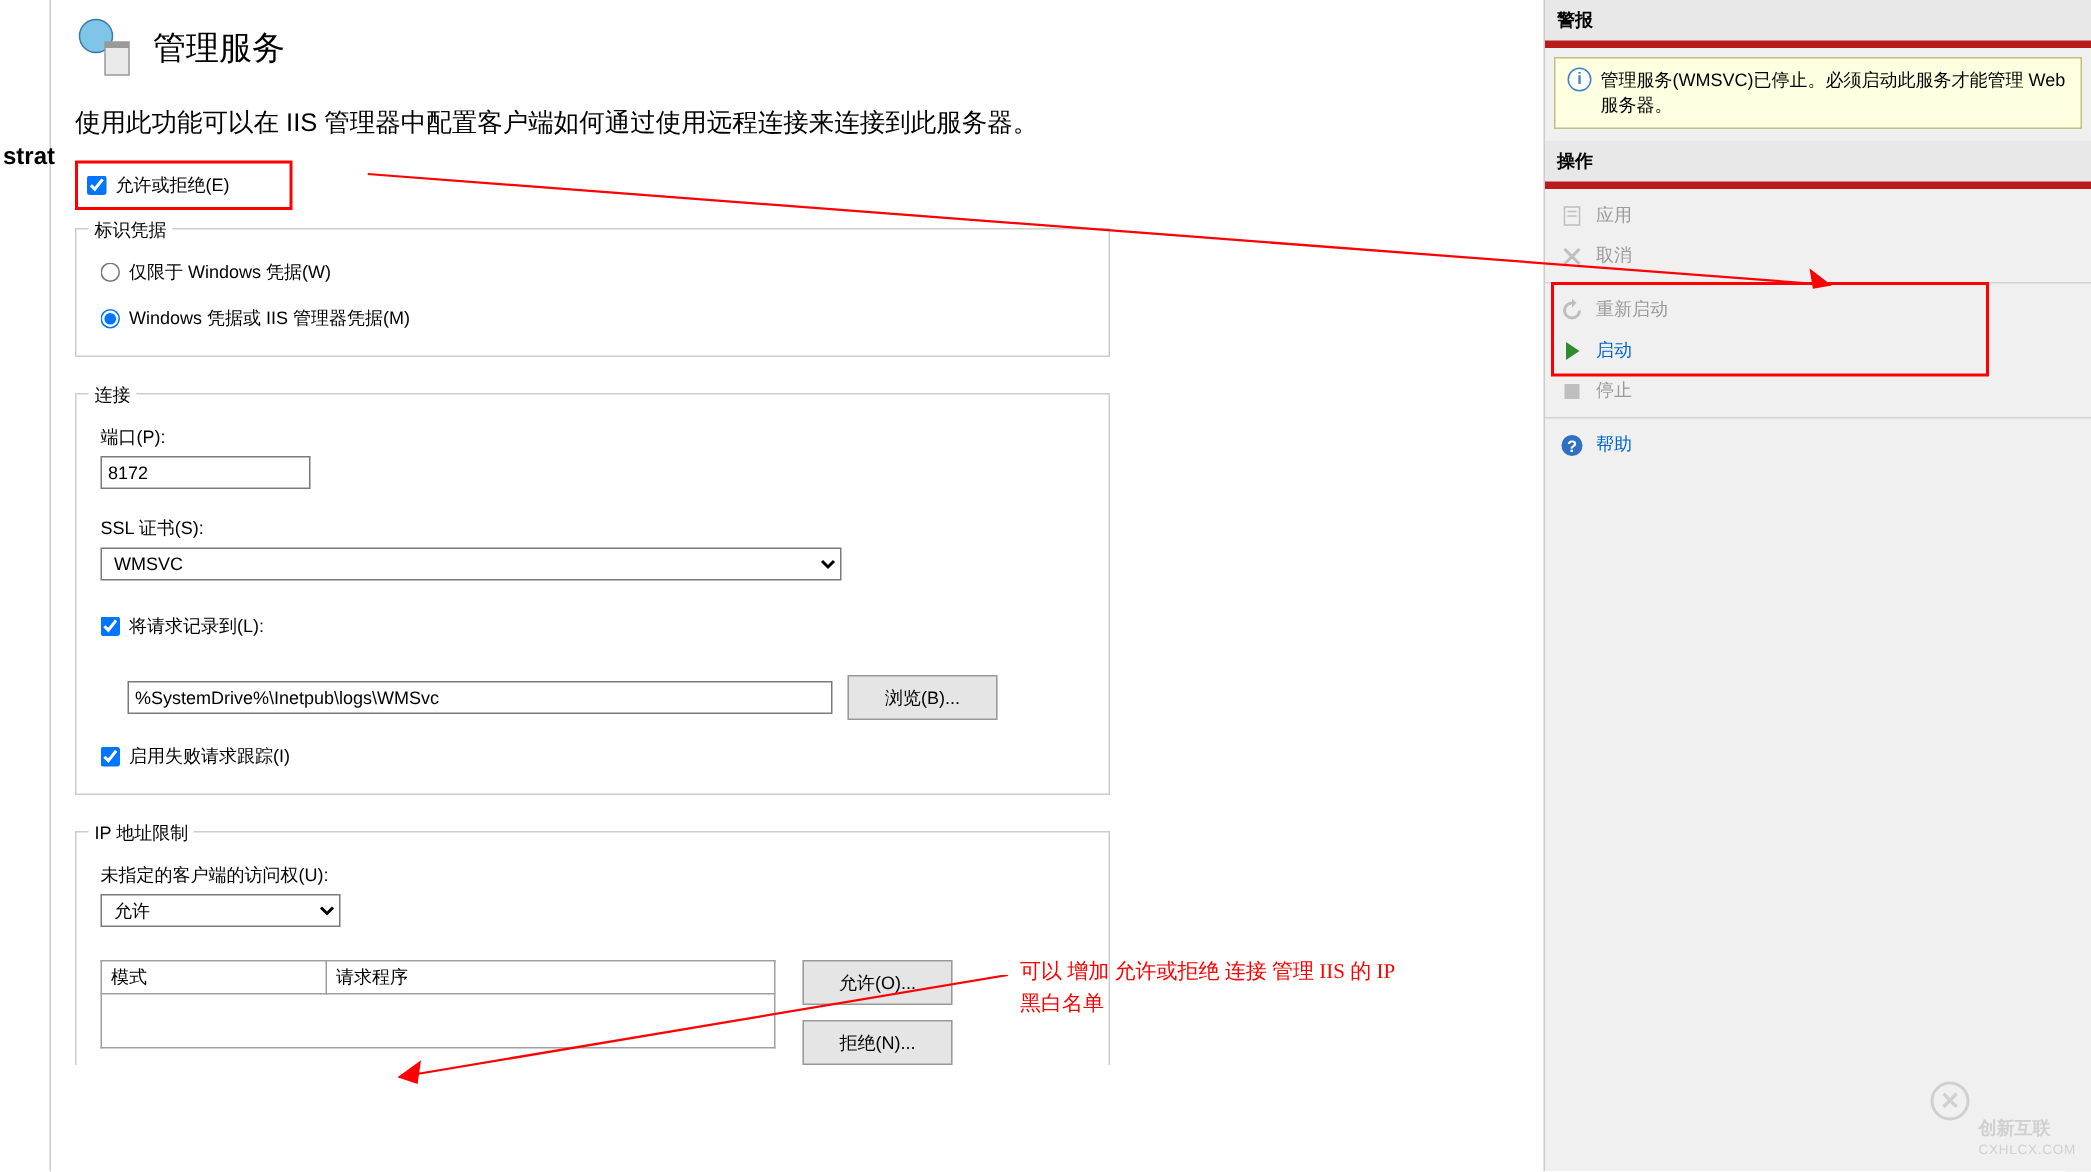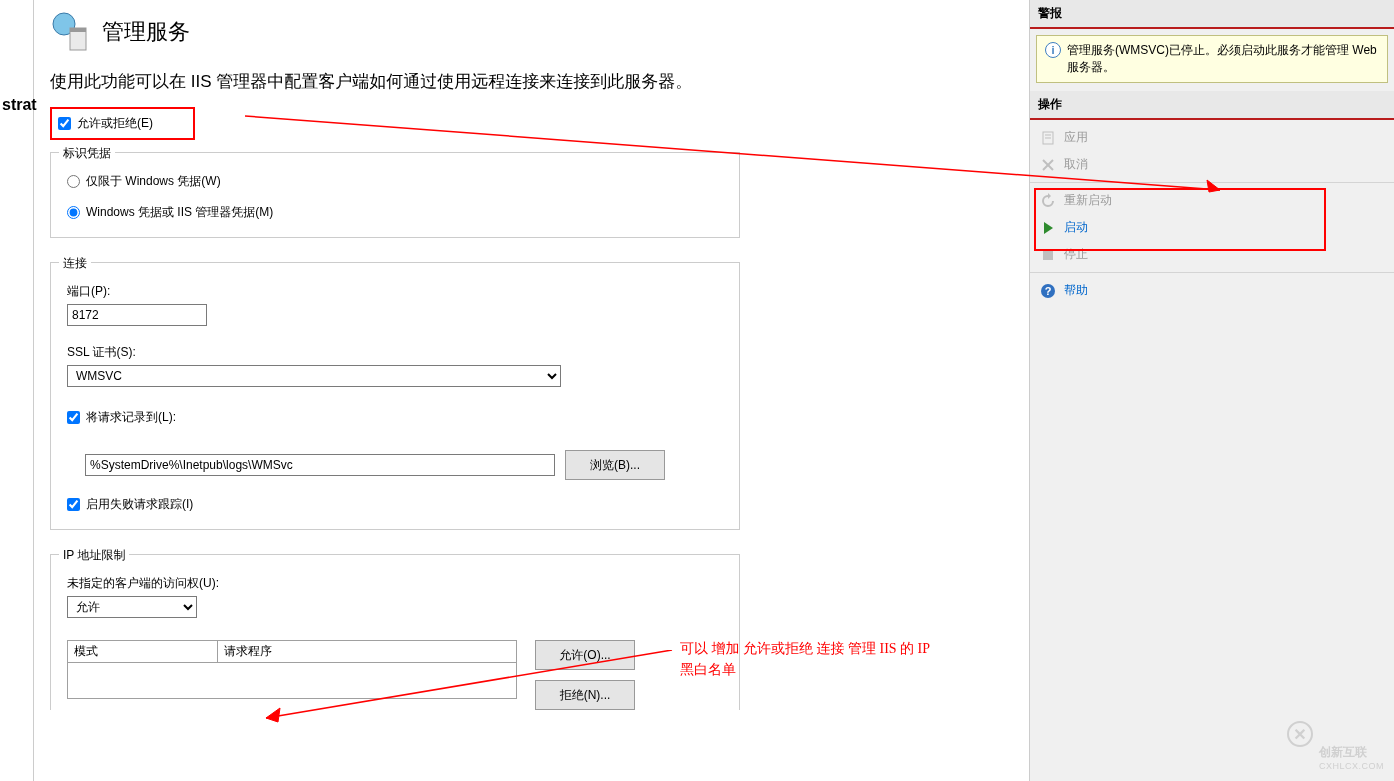--- a/index.html
+++ b/index.html
@@ -93,21 +93,21 @@
   input.log { width: 470px; height: 22px; }
   .browse-cell {
     background: #e5e5e5;
     border: 1px solid #999;
     width: 100px; height: 30px;
     display: inline-flex;
     align-items: center;
     justify-content: center;
     margin-left: 10px;
   }
-  select.access { width: 130px; }
+  select.access { width: 160px; }
   table.iptbl {
     border-collapse: collapse;
     width: 450px;
   }
   table.iptbl th {
     border: 1px solid #a0a0a0;
     background: #fff;
     font-weight: normal;
     text-align: left;
     padding: 2px 6px;
@@ -126,21 +126,21 @@
   .right {
     position: absolute;
     left: 1030px; top: 0;
     width: 364px; height: 781px;
     background: #f0f0f0;
   }
   .alerts-hdr, .actions-hdr {
     background: #e8e8e8;
     font-weight: bold;
     padding: 5px 8px;
-    border-bottom: 2px solid #b91c1c;
+    border-bottom: 5px solid #b91c1c;
     font-size: 12px;
   }
   .alert-box {
     margin: 6px 6px 8px;
     background: #ffffe1;
     border: 1px solid #c0c080;
     padding: 6px 6px 6px 8px;
     display: flex;
     gap: 6px;
     font-size: 12px;

